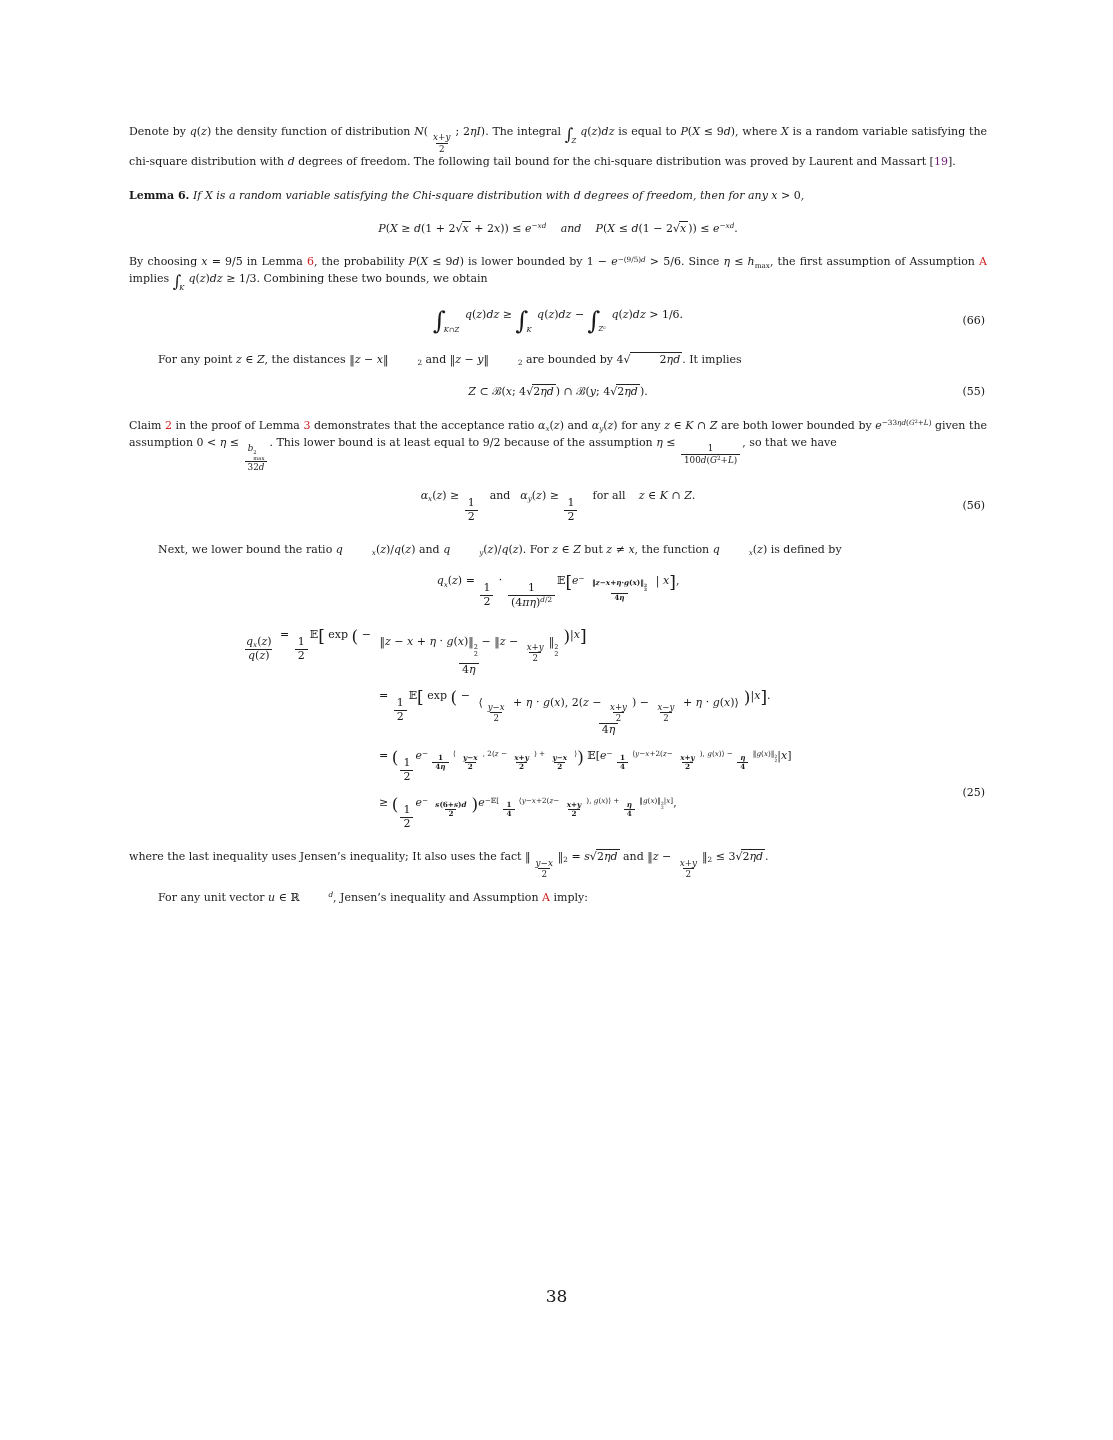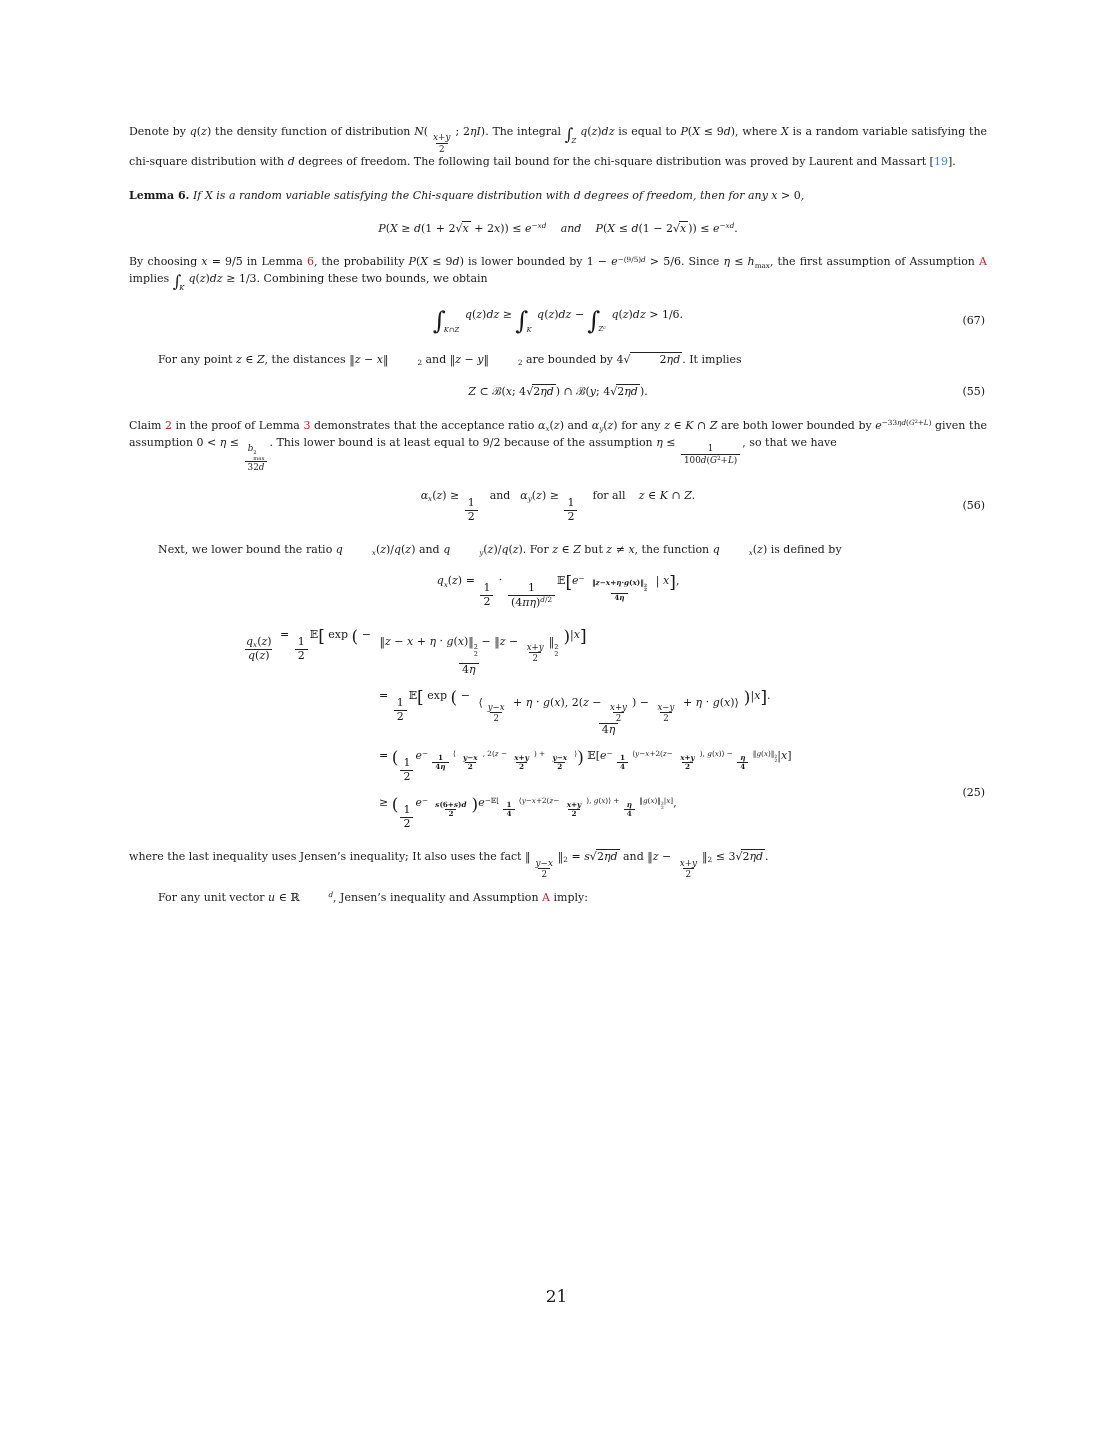--- a/index.html
+++ b/index.html
@@ -13,21 +13,21 @@
     font-size:11px;line-height:1.52;text-align:justify;
   }
   .para{margin:0 0 10px 0;}
   .para.indent{text-indent:29px;}
   [data-name="lemma-6"]{margin-top:17px;margin-bottom:6px;}
   .it{font-style:italic;}
   .bold{font-weight:bold;}
   .math i{font-style:italic;}
   .ref{cursor:pointer;}
   .ref-red{color:#d02020;}
-  .ref-blue{color:#3b82f6;}
+  .ref-blue{color:#701a75;}
 
   .sup{display:inline-block;vertical-align:0.55em;font-size:0.66em;line-height:1;}
   .sub{display:inline-block;vertical-align:-0.3em;font-size:0.66em;line-height:1;}
   .ss{display:inline-flex;flex-direction:column;align-items:flex-start;vertical-align:-0.5em;font-size:0.6em;line-height:1.08;}
   .frac{display:inline-flex;flex-direction:column;align-items:center;vertical-align:-0.62em;line-height:1.18;margin:0 2px;text-align:center;}
   .frac .fnum{padding:0 3px;}
   .frac .fden{border-top:1px solid #222;padding:0 3px;}
   .para .frac{font-size:0.8em;vertical-align:-0.62em;}
   .frac .frac{font-size:0.78em;vertical-align:-0.5em;}
   .sup .frac,.sub .frac{vertical-align:-0.55em;font-weight:bold;}
@@ -69,21 +69,21 @@
     <div class="eqwrap" data-name="equation-lemma-6">
       <span class="eqlines" data-name="equation-lines" style="display: block;">
         <div class="eqline" data-name="equation-line"><span class="math" data-name="math-text"><i>P</i>(<i>X</i> ≥ <i>d</i>(1 + 2</span><span class="sqrt" data-name="square-root"><span class="rad" data-name="radical-sign">√</span><span class="sqb" data-name="radicand"><span class="math" data-name="math-text"><i>x</i></span></span></span><span class="math" data-name="math-text"> + 2<i>x</i>)) ≤ <i>e</i></span><span class="sup" data-name="superscript"><span class="math" data-name="math-text">−<i>xd</i></span></span><span class="spc" data-name="spacer" style="width: 1.3em;"></span><span class="it" data-name="italic-text">and</span><span class="spc" data-name="spacer" style="width: 1.3em;"></span><span class="math" data-name="math-text"><i>P</i>(<i>X</i> ≤ <i>d</i>(1 − 2</span><span class="sqrt" data-name="square-root"><span class="rad" data-name="radical-sign">√</span><span class="sqb" data-name="radicand"><span class="math" data-name="math-text"><i>x</i></span></span></span><span class="math" data-name="math-text">)) ≤ <i>e</i></span><span class="sup" data-name="superscript"><span class="math" data-name="math-text">−<i>xd</i></span></span><span class="math" data-name="math-text">.</span></div>
       </span>
     </div>
     <p class="para" data-name="paragraph-by-choosing"><span class="rm" data-name="text-run">By choosing </span><span class="math" data-name="math-text"><i>x</i> = 9/5</span><span class="rm" data-name="text-run"> in Lemma </span><span class="ref ref-red" data-name="reference-link">6</span><span class="rm" data-name="text-run">, the probability </span><span class="math" data-name="math-text"><i>P</i>(<i>X</i> ≤ 9<i>d</i>)</span><span class="rm" data-name="text-run"> is lower bounded by </span><span class="math" data-name="math-text">1 − <i>e</i></span><span class="sup" data-name="superscript"><span class="math" data-name="math-text">−(9/5)<i>d</i></span></span><span class="math" data-name="math-text"> &gt; 5/6</span><span class="rm" data-name="text-run">. Since </span><span class="math" data-name="math-text"><i>η</i> ≤ <i>h</i></span><span class="sub" data-name="subscript"><span class="rm" data-name="text-run">max</span></span><span class="rm" data-name="text-run">, the first assumption of Assumption </span><span class="ref ref-red" data-name="reference-link">A</span><span class="rm" data-name="text-run"> implies </span><span class="intop" data-name="integral-operator"><span class="ig" data-name="integral-sign">∫</span><span class="il" data-name="integral-limit"><span class="math" data-name="math-text"><i>K</i></span></span></span><span class="math" data-name="math-text"><i>q</i>(<i>z</i>)<i>dz</i> ≥ 1/3</span><span class="rm" data-name="text-run">. Combining these two bounds, we obtain</span></p>
     <div class="eqwrap" data-name="equation-54">
       <span class="eqlines" data-name="equation-lines" style="display: block;">
         <div class="eqline" data-name="equation-line"><span class="intop" data-name="integral-operator"><span class="ig" data-name="integral-sign">∫</span><span class="il" data-name="integral-limit"><span class="math" data-name="math-text"><i>K</i>∩<i>Z</i></span></span></span><span class="spc" data-name="spacer" style="width: 0.15em;"></span><span class="math" data-name="math-text"><i>q</i>(<i>z</i>)<i>dz</i> ≥ </span><span class="intop" data-name="integral-operator"><span class="ig" data-name="integral-sign">∫</span><span class="il" data-name="integral-limit"><span class="math" data-name="math-text"><i>K</i></span></span></span><span class="spc" data-name="spacer" style="width: 0.15em;"></span><span class="math" data-name="math-text"><i>q</i>(<i>z</i>)<i>dz</i> − </span><span class="intop" data-name="integral-operator"><span class="ig" data-name="integral-sign">∫</span><span class="il" data-name="integral-limit"><span class="math" data-name="math-text"><i>Z</i></span><span class="sup" data-name="superscript"><span class="math" data-name="math-text"><i>c</i></span></span></span></span><span class="spc" data-name="spacer" style="width: 0.15em;"></span><span class="math" data-name="math-text"><i>q</i>(<i>z</i>)<i>dz</i> &gt; 1/6.</span></div>
       </span>
-      <span class="eqnum" data-name="equation-number">(67)</span>
+      <span class="eqnum" data-name="equation-number">(66)</span>
     </div>
     <p class="para indent" data-name="paragraph-for-any-point"><span class="rm" data-name="text-run">For any point </span><span class="math" data-name="math-text"><i>z</i> ∈ <i>Z</i></span><span class="rm" data-name="text-run">, the distances </span><span class="math" data-name="math-text">‖<i>z</i> − <i>x</i>‖</span><span class="sub" data-name="subscript"><span class="rm" data-name="text-run">2</span></span><span class="rm" data-name="text-run"> and </span><span class="math" data-name="math-text">‖<i>z</i> − <i>y</i>‖</span><span class="sub" data-name="subscript"><span class="rm" data-name="text-run">2</span></span><span class="rm" data-name="text-run"> are bounded by </span><span class="math" data-name="math-text">4</span><span class="sqrt" data-name="square-root"><span class="rad" data-name="radical-sign">√</span><span class="sqb" data-name="radicand"><span class="math" data-name="math-text">2<i>ηd</i></span></span></span><span class="rm" data-name="text-run">. It implies</span></p>
     <div class="eqwrap" data-name="equation-55">
       <span class="eqlines" data-name="equation-lines" style="display: block;">
         <div class="eqline" data-name="equation-line"><span class="math" data-name="math-text"><i>Z</i> ⊂ ℬ(<i>x</i>; 4</span><span class="sqrt" data-name="square-root"><span class="rad" data-name="radical-sign">√</span><span class="sqb" data-name="radicand"><span class="math" data-name="math-text">2<i>ηd</i></span></span></span><span class="math" data-name="math-text">) ∩ ℬ(<i>y</i>; 4</span><span class="sqrt" data-name="square-root"><span class="rad" data-name="radical-sign">√</span><span class="sqb" data-name="radicand"><span class="math" data-name="math-text">2<i>ηd</i></span></span></span><span class="math" data-name="math-text">).</span></div>
       </span>
       <span class="eqnum" data-name="equation-number">(55)</span>
     </div>
     <p class="para" data-name="paragraph-claim-2"><span class="rm" data-name="text-run">Claim </span><span class="ref ref-red" data-name="reference-link">2</span><span class="rm" data-name="text-run"> in the proof of Lemma </span><span class="ref ref-red" data-name="reference-link">3</span><span class="rm" data-name="text-run"> demonstrates that the acceptance ratio </span><span class="math" data-name="math-text"><i>α</i></span><span class="sub" data-name="subscript"><span class="math" data-name="math-text"><i>x</i></span></span><span class="math" data-name="math-text">(<i>z</i>)</span><span class="rm" data-name="text-run"> and </span><span class="math" data-name="math-text"><i>α</i></span><span class="sub" data-name="subscript"><span class="math" data-name="math-text"><i>y</i></span></span><span class="math" data-name="math-text">(<i>z</i>)</span><span class="rm" data-name="text-run"> for any </span><span class="math" data-name="math-text"><i>z</i> ∈ <i>K</i> ∩ <i>Z</i></span><span class="rm" data-name="text-run"> are both lower bounded by </span><span class="math" data-name="math-text"><i>e</i></span><span class="sup" data-name="superscript"><span class="math" data-name="math-text">−33<i>ηd</i>(<i>G</i></span><span class="sup" data-name="superscript"><span class="rm" data-name="text-run">2</span></span><span class="math" data-name="math-text">+<i>L</i>)</span></span><span class="rm" data-name="text-run"> given the assumption </span><span class="math" data-name="math-text">0 &lt; <i>η</i> ≤ </span><span class="frac" data-name="fraction">
         <span class="fnum" data-name="numerator"><span class="math" data-name="math-text"><i>b</i></span><span class="ss" data-name="script-stack">
@@ -216,14 +216,14 @@
         <span class="fnum" data-name="numerator"><span class="math" data-name="math-text"><i>y</i>−<i>x</i></span></span>
         <span class="fden" data-name="denominator"><span class="rm" data-name="text-run">2</span></span>
       </span><span class="math" data-name="math-text">‖</span><span class="sub" data-name="subscript"><span class="rm" data-name="text-run">2</span></span><span class="math" data-name="math-text"> = <i>s</i></span><span class="sqrt" data-name="square-root"><span class="rad" data-name="radical-sign">√</span><span class="sqb" data-name="radicand"><span class="math" data-name="math-text">2<i>ηd</i></span></span></span><span class="rm" data-name="text-run"> and </span><span class="math" data-name="math-text">‖<i>z</i> − </span><span class="frac" data-name="fraction">
         <span class="fnum" data-name="numerator"><span class="math" data-name="math-text"><i>x</i>+<i>y</i></span></span>
         <span class="fden" data-name="denominator"><span class="rm" data-name="text-run">2</span></span>
       </span><span class="math" data-name="math-text">‖</span><span class="sub" data-name="subscript"><span class="rm" data-name="text-run">2</span></span><span class="math" data-name="math-text"> ≤ 3</span><span class="sqrt" data-name="square-root"><span class="rad" data-name="radical-sign">√</span><span class="sqb" data-name="radicand"><span class="math" data-name="math-text">2<i>ηd</i></span></span></span><span class="rm" data-name="text-run">.</span></p>
     <p class="para indent" data-name="paragraph-unit-vector"><span class="rm" data-name="text-run">For any unit vector </span><span class="math" data-name="math-text"><i>u</i> ∈ ℝ</span><span class="sup" data-name="superscript"><span class="math" data-name="math-text"><i>d</i></span></span><span class="rm" data-name="text-run">, Jensen’s inequality and Assumption </span><span class="ref ref-red" data-name="reference-link">A</span><span class="rm" data-name="text-run"> imply:</span></p>
   </div>
 
 <div class="pagefoot" data-name="page-footer">
-  <span data-name="page-number">21</span>
+  <span data-name="page-number">38</span>
 </div>
 
 </body></html>

